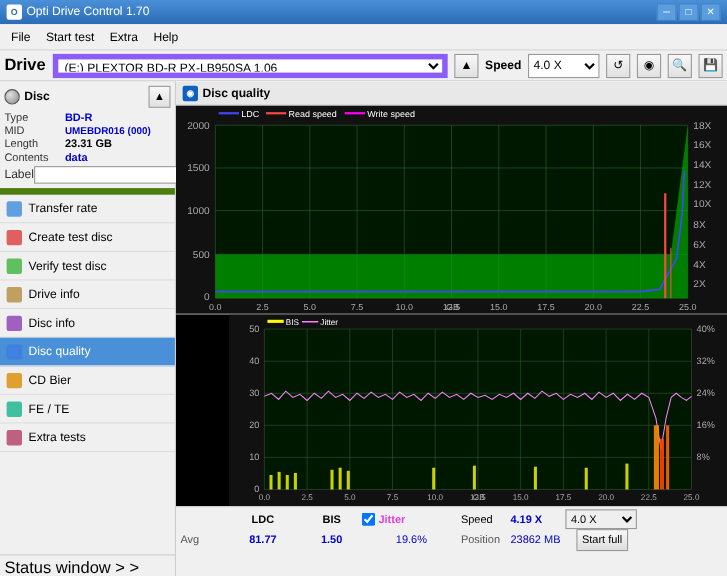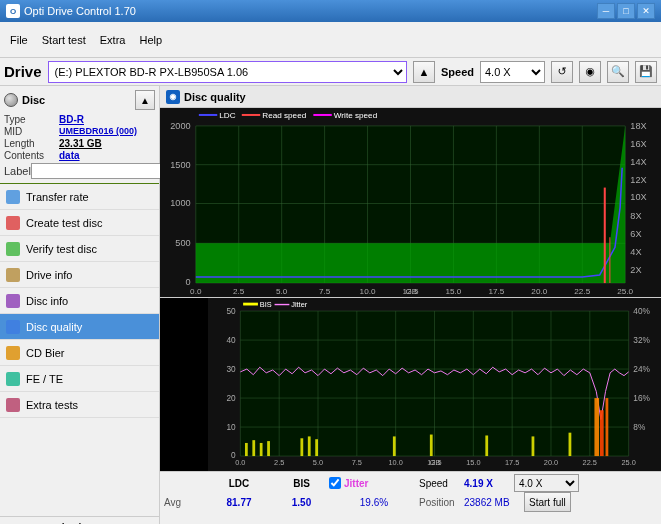--- a/index.html
+++ b/index.html
@@ -6,45 +6,45 @@
     body { font-family: 'Segoe UI', Tahoma, Geneva, Verdana, sans-serif; font-size: 11px; background: #f0f0f0; width: 661px; height: 524px; overflow: hidden; }
     
     
     .title-bar { background: linear-gradient(to bottom, #4a90d9, #2a6cb5); color: white; height: 22px; display: flex; align-items: center; justify-content: space-between; padding: 0 6px; font-size: 11px; }
     .title-bar-left { display: flex; align-items: center; gap: 4px; }
     .title-bar-icon { width: 14px; height: 14px; background: #fff; border-radius: 2px; display: flex; align-items: center; justify-content: center; font-size: 8px; color: #2a6cb5; font-weight: bold; }
     .title-bar-controls { display: flex; gap: 2px; }
     .title-bar-btn { width: 18px; height: 16px; background: #5a9ee0; border: 1px solid #4080c0; color: white; cursor: pointer; display: flex; align-items: center; justify-content: center; font-size: 9px; }
     
     
-    .menu-bar { background: #f0f0f0; border-bottom: 1px solid #ccc; height: 36px; display: flex; align-items: center; padding: 0 4px; gap: 2px; }
+    .menu-bar { background: #f0f0f0; border-bottom: 1px solid #ccc; height: 24px; display: flex; align-items: center; padding: 0 4px; gap: 2px; }
     .menu-item { padding: 2px 6px; cursor: pointer; font-size: 11px; }
     
     
     .drive-bar { background: #f0f0f0; border-bottom: 1px solid #ccc; height: 28px; display: flex; align-items: center; padding: 2px 4px; gap: 6px; }
     .drive-label { font-weight: bold; font-size: 15px; }
-    .drive-select { flex: 1; height: 22px; border: 1px solid #8b5cf6; background: white; font-size: 11px; padding: 1px 2px; }
+    .drive-select { flex: 1; height: 22px; border: 5px solid #8b5cf6; background: white; font-size: 11px; padding: 1px 2px; }
     .drive-btn { width: 22px; height: 22px; background: linear-gradient(to bottom, #f8f8f8, #e0e0e0); border: 1px solid #999; cursor: pointer; display: flex; align-items: center; justify-content: center; font-size: 11px; }
     .speed-label { font-weight: bold; }
     .speed-select { width: 65px; height: 22px; border: 1px solid #999; background: white; font-size: 11px; }
     
     
     .main { display: flex; height: calc(524px - 22px - 20px - 28px); }
     
     
     .left-panel { width: 160px; background: #f0f0f0; border-right: 1px solid #ccc; display: flex; flex-direction: column; flex-shrink: 0; }
     
     
-    .disc-section { padding: 4px; border-bottom: 1px solid #4d7c0f; }
+    .disc-section { padding: 4px; border-bottom: 6px solid #4d7c0f; }
     .disc-header { display: flex; align-items: center; justify-content: space-between; margin-bottom: 4px; }
     .disc-header-left { display: flex; align-items: center; gap: 4px; }
     .disc-eject-btn { width: 20px; height: 20px; background: linear-gradient(to bottom, #f8f8f8, #e0e0e0); border: 1px solid #999; cursor: pointer; display: flex; align-items: center; justify-content: center; font-size: 10px; }
     .disc-info-row { display: flex; margin-bottom: 1px; font-size: 10px; }
     .disc-info-label { width: 55px; color: #333; }
-    .disc-info-value { color: #0000cc; font-weight: bold; text-decoration: underline; }
+    .disc-info-value { color: #0000cc; font-weight: bold; }
     .disc-info-value.black { color: #000; }
     .label-row { display: flex; align-items: center; margin-top: 2px; }
     .label-input { flex: 1; height: 16px; border: 1px solid #999; background: white; font-size: 10px; margin-right: 2px; }
     .label-search-btn { width: 16px; height: 16px; background: linear-gradient(to bottom, #f8f8f8, #e0e0e0); border: 1px solid #999; cursor: pointer; display: flex; align-items: center; justify-content: center; font-size: 9px; }
     
     
     .nav-items { display: flex; flex-direction: column; flex: 1; }
     .nav-item { height: 26px; display: flex; align-items: center; gap: 6px; padding: 0 6px; cursor: pointer; border-bottom: 1px solid #ddd; font-size: 11px; position: relative; }
     .nav-item.active { background: #4a90d9; color: white; }
     .nav-item .nav-icon { width: 14px; height: 14px; border-radius: 2px; display: flex; align-items: center; justify-content: center; flex-shrink: 0; }

